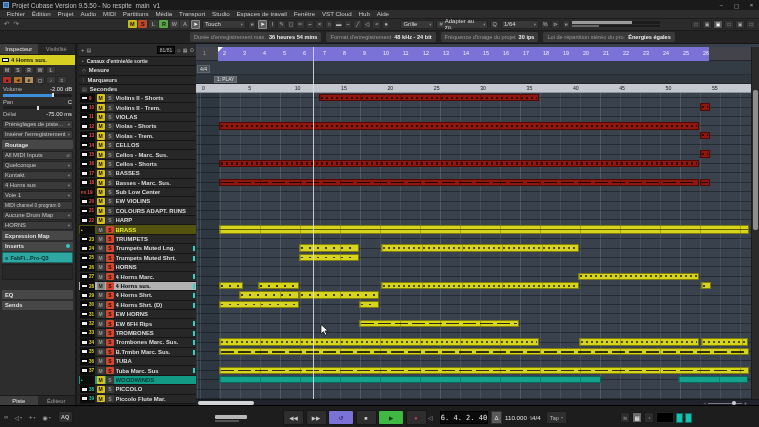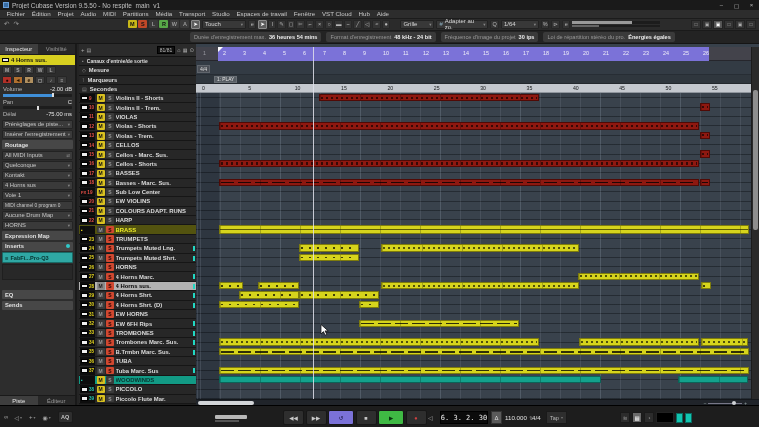--- a/index.html
+++ b/index.html
@@ -843,21 +843,21 @@
       <span class="trbtn w21">◀◀</span>
       <span class="trbtn w21">▶▶</span>
       <span class="trbtn w26 cyc">↺</span>
       <span class="trbtn w21">■</span>
       <span class="trbtn w26 ply">▶</span>
       <span class="trbtn w21 rcd">
           <span class="g">●</span>
         </span>
     </div>
     <span class="tr-ico" style="left:428px">◁</span>
-    <div id="tr-pos">6. 3. 2. 30</div>
+    <div id="tr-pos">6. 4. 2. 40</div>
     <div id="tr-metro">Δ</div>
     <div id="tr-tempo">
       <span>110.000</span>
       <span style="color:#888;font-size:5px">⇅</span>
     </div>
     <div id="tr-sig">4/4</div>
     <div id="tr-tap">
       <span>Tap</span>
       <span class="car" style="font-size:4px;color:#777">▾</span>
     </div>

